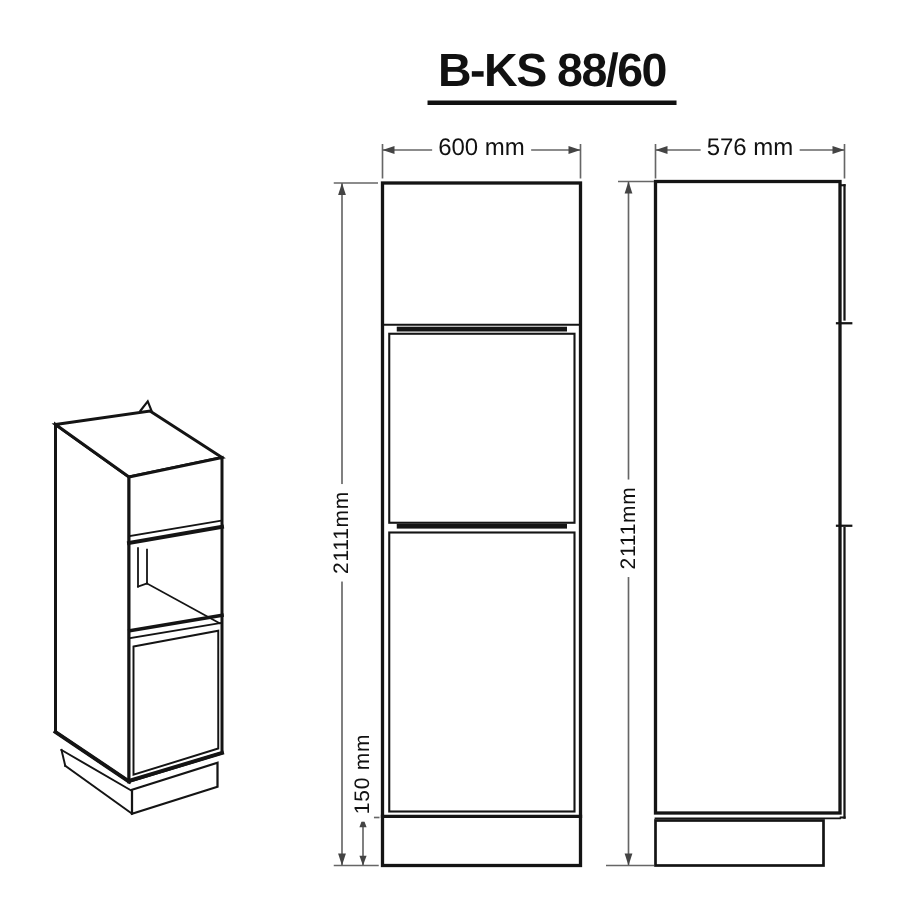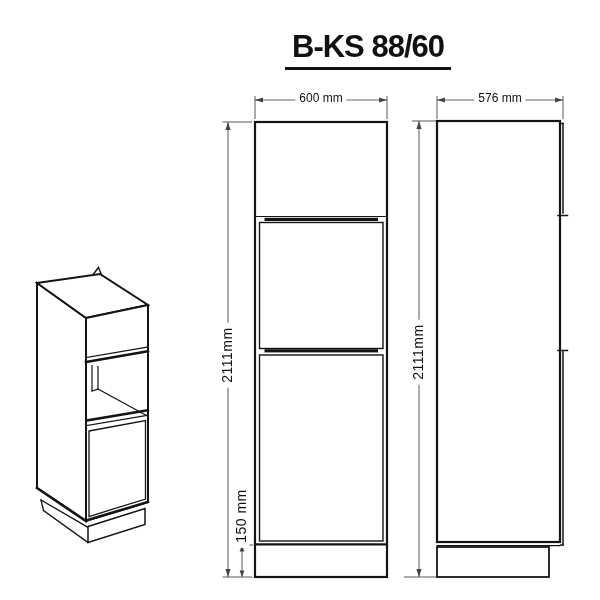--- a/index.html
+++ b/index.html
@@ -17,21 +17,21 @@
     font-size:31px;
     font-weight:bold;
     letter-spacing:-1px;
     color:#111;
     border-bottom:3px solid #111;
     padding:0 7px 2px 7px;
     white-space:nowrap;
   }
   .dim-label{
     position:absolute;
-    font-size:12px;
+    font-size:16px;
     color:#111;
     background:#ffffff;
     padding:0 4px;
     white-space:nowrap;
     transform:translate(-50%,-50%);
     line-height:1.1;
   }
   .dim-label.vert{
     transform:translate(-50%,-50%) rotate(-90deg);
     font-size:14px;

